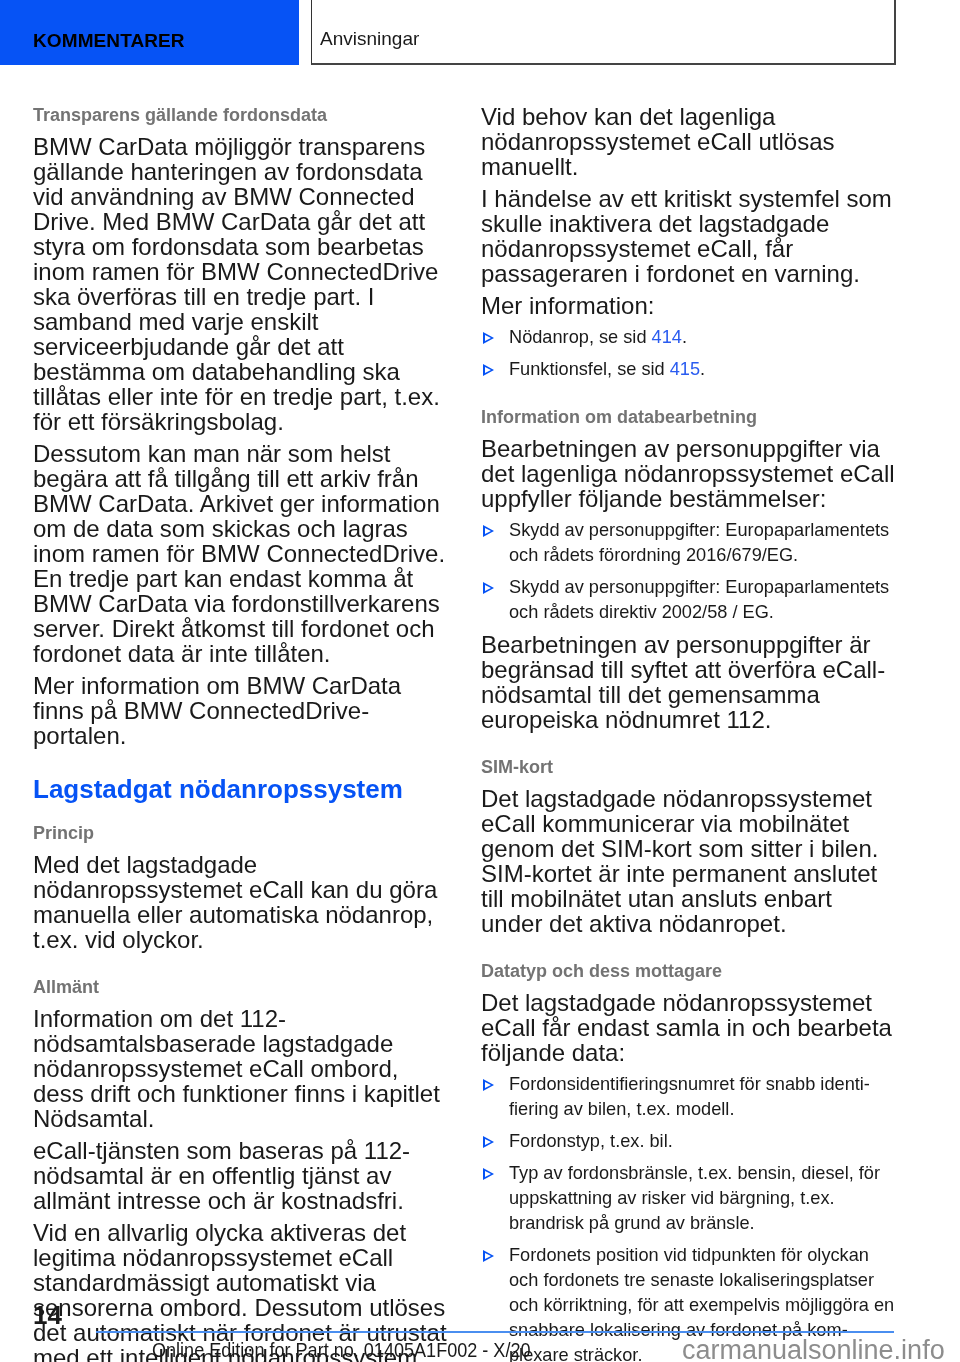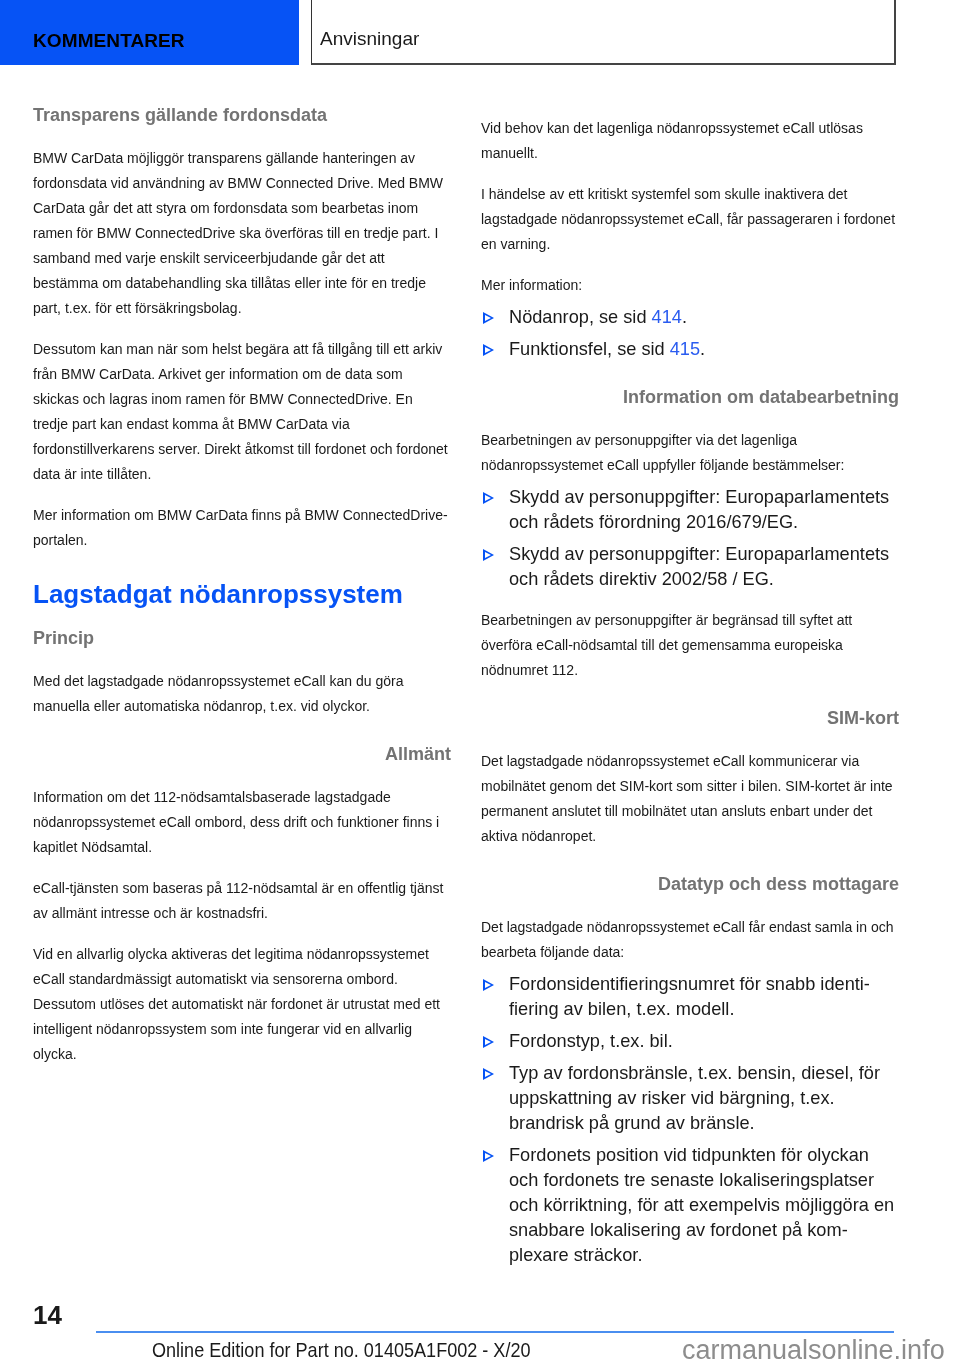--- a/index.html
+++ b/index.html
@@ -18,22 +18,22 @@
     position: absolute; left: 311px; top: 0; width: 585px; height: 65px;
     border-left: 1.5px solid #333; border-right: 2px solid #444; border-bottom: 2px solid #444;
     box-sizing: border-box; font-size: 19px; color: #1a1a1a;
     display: flex; align-items: flex-end; padding-bottom: 13px; padding-left: 8px;
   }
   .col { position: absolute; top: 100px; width: 418px; }
   .col-left { left: 33px; }
   .col-right { left: 481px; }
   .h2 { color: #737373; font-weight: bold; font-size: 18px; margin: 0 0 4px 0; line-height: 30px; }
   .h1 { color: #0653f5; font-weight: bold; font-size: 26px; margin: 24px 0 12px 0; line-height: 34px; }
-  p { font-size: 14px; line-height: 25px; margin: 16px 0 7px 0; color: #1a1a1a; }
-  .sec { margin-top: 20px; text-align: right; }
+  p { font-size: 24px; line-height: 25px; margin: 4px 0 7px 0; color: #1a1a1a; }
+  .sec { margin-top: 20px; }
   ul.bullets { list-style: none; padding: 0; margin: 0 0 7px 0; }
   ul.bullets li {
     position: relative; padding-left: 28px;
     font-size: 18.2px; line-height: 25px; margin-bottom: 7px; color: #1a1a1a;
   }
   ul.bullets li .tri {
     position: absolute; left: 2px; top: 7px; width: 0; height: 0;
     border-top: 6px solid transparent; border-bottom: 6px solid transparent;
     border-left: 11px solid #0653f5;
   }

